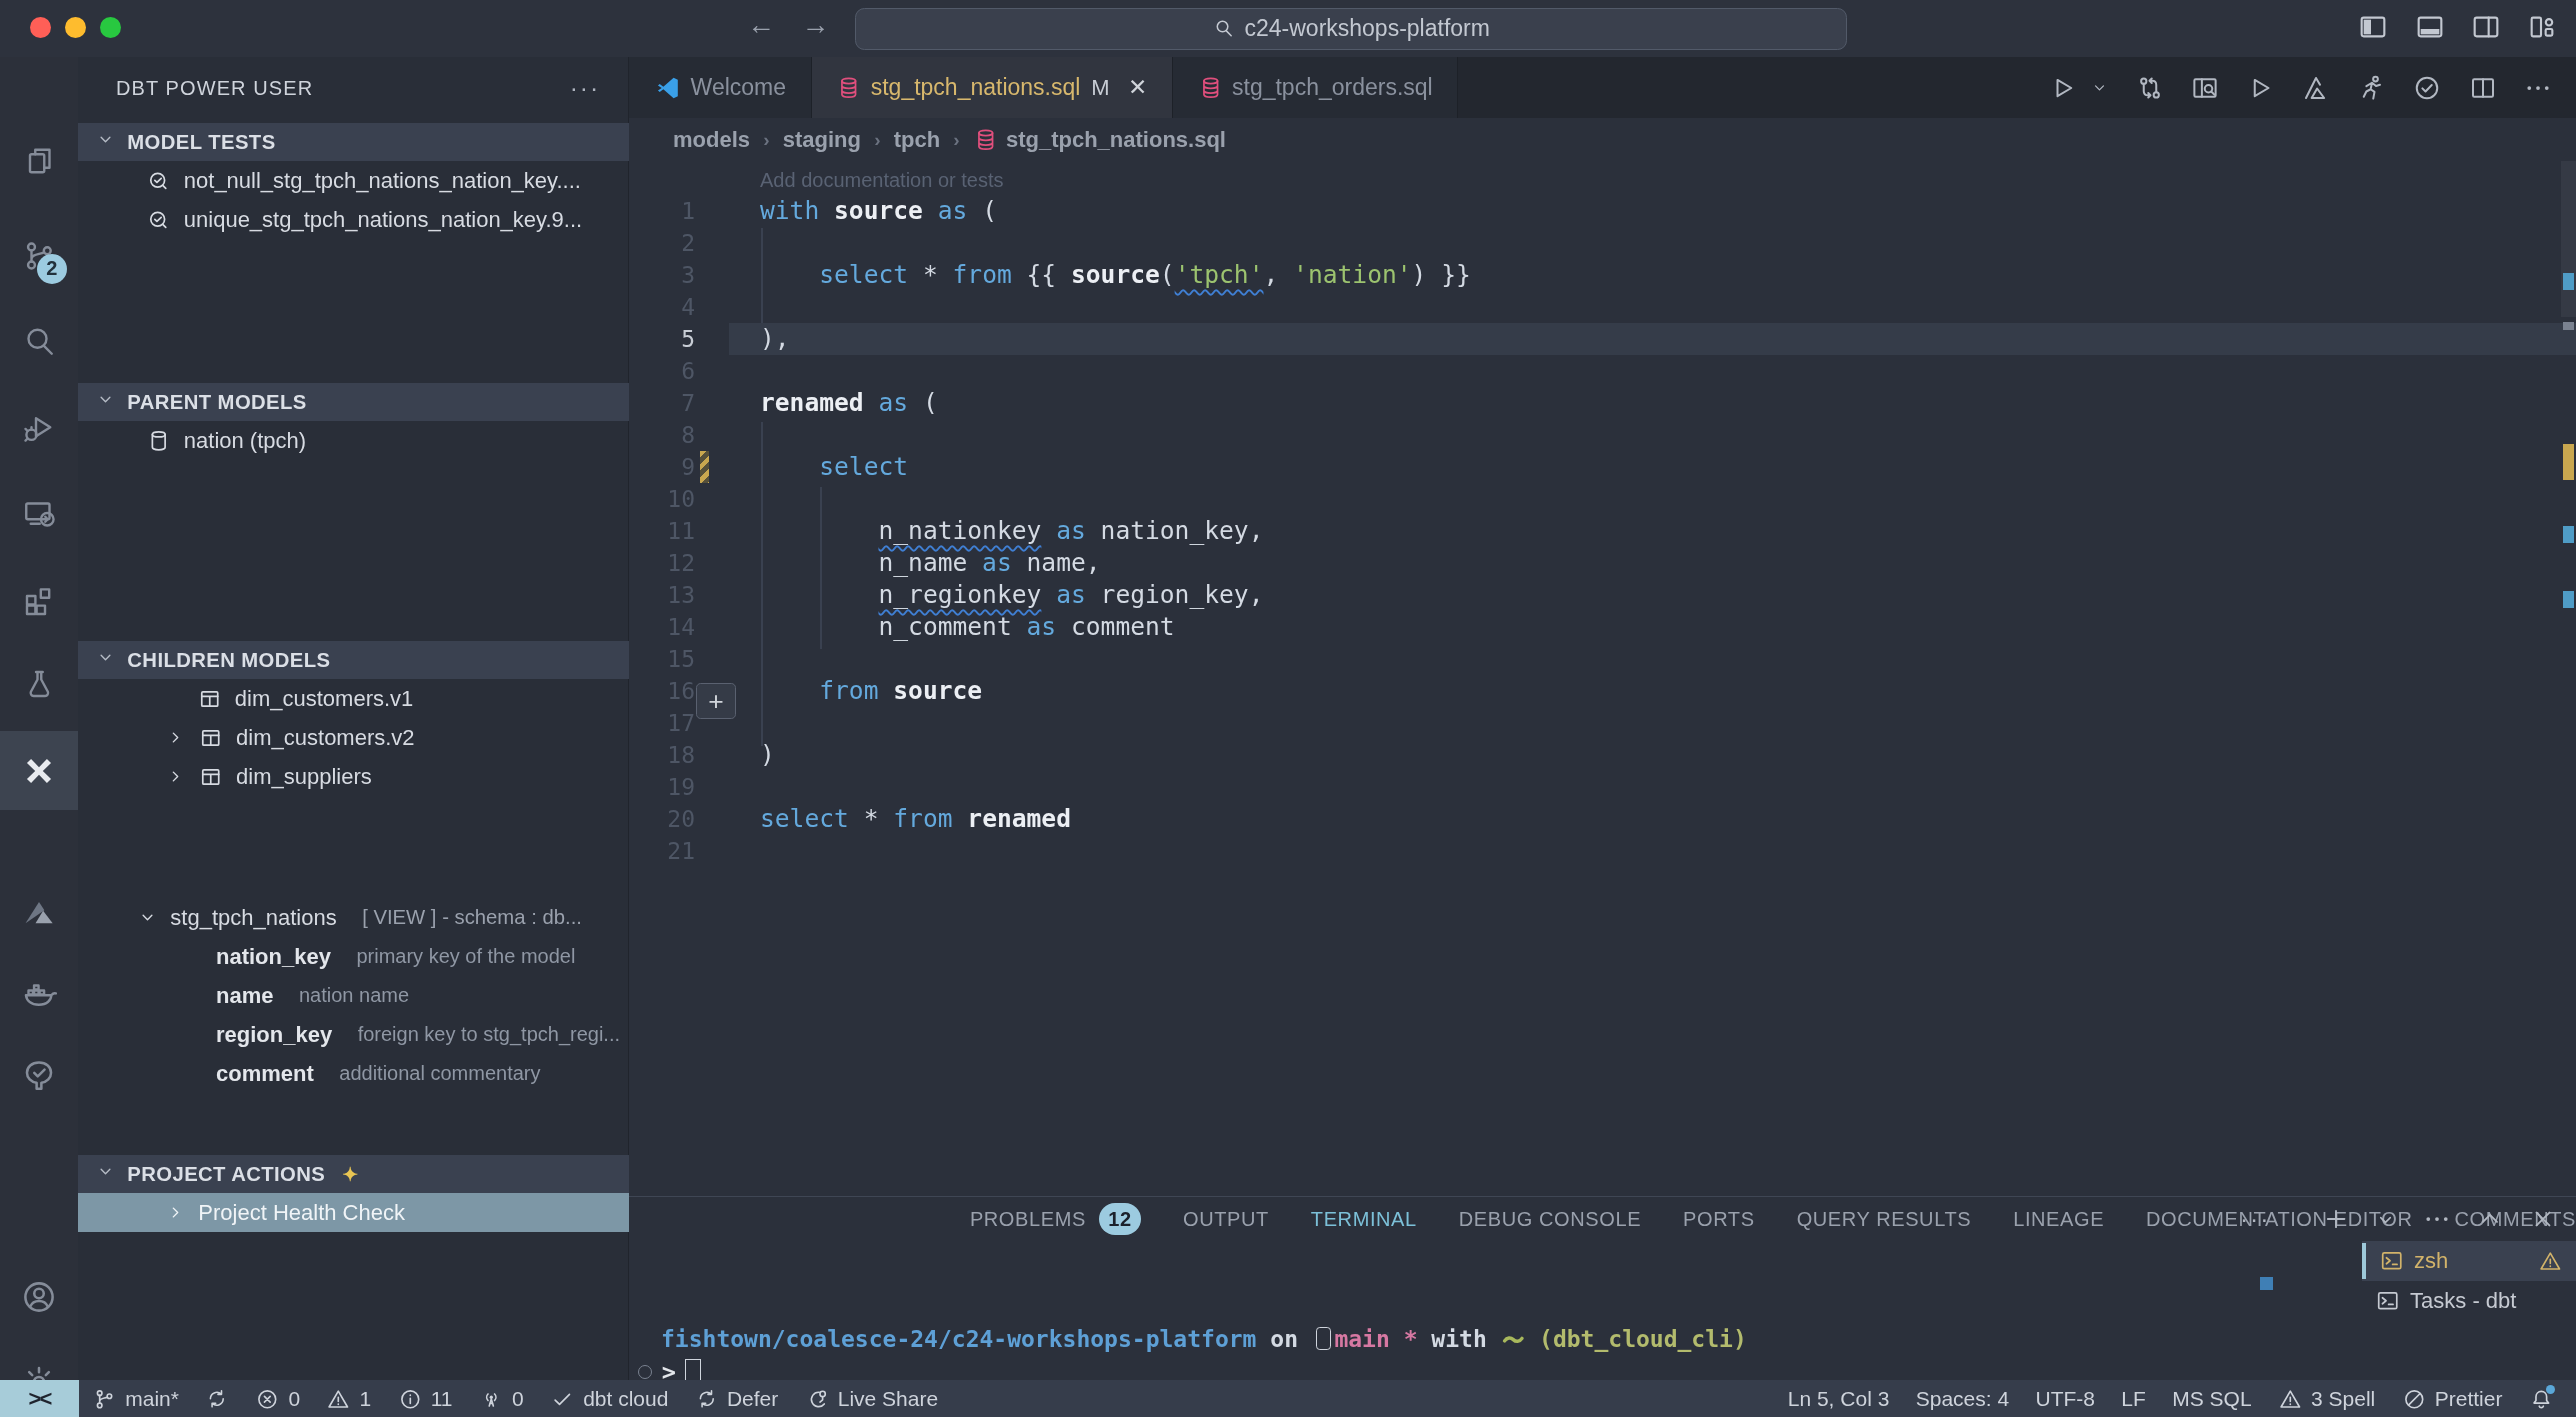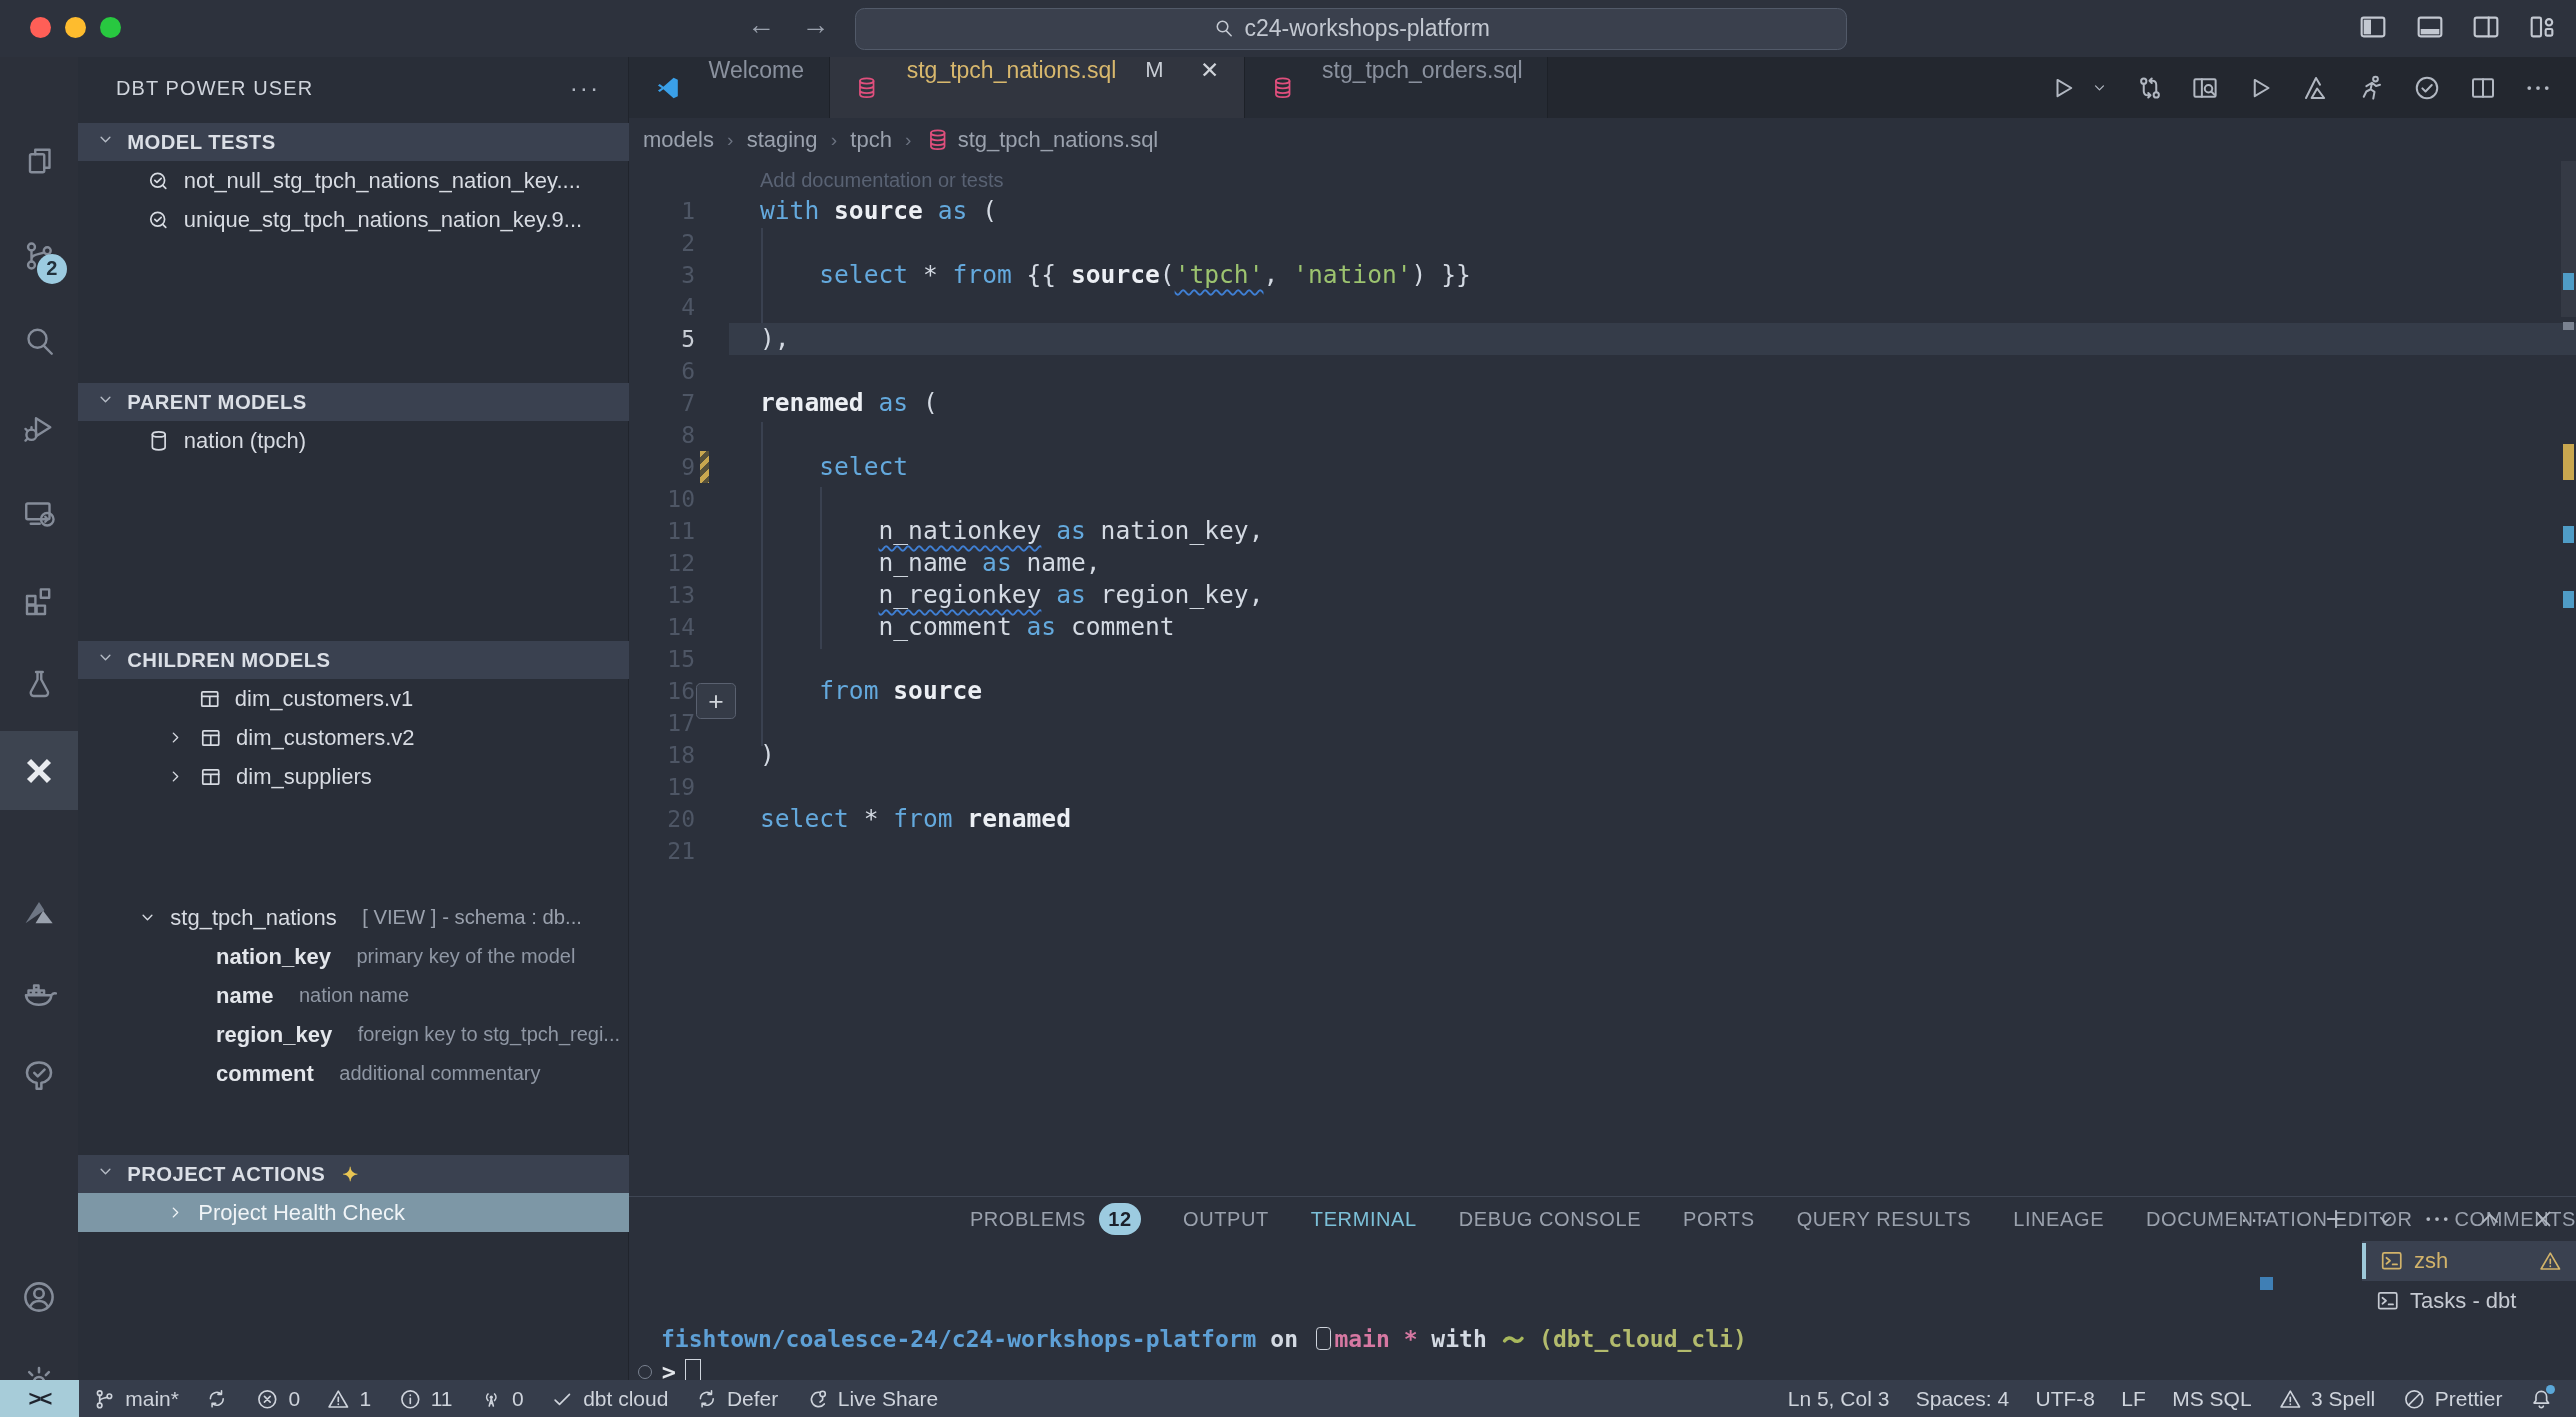--- a/index.html
+++ b/index.html
@@ -44,29 +44,29 @@
   .doc-root { padding-left:59px; }
   .doc-root .meta { color:#9aa1ad; font-size:20.3px; margin-left:13.2px; white-space:nowrap; }
   .doc-field { padding-left:138px; }
   .doc-field .fname { font-weight:bold; color:#e3e6eb; }
   .doc-field .fdesc { color:#8f97a4; font-size:20px; margin-left:13.2px; white-space:nowrap; }
   .sparkle { color:#e8c553; font-size:19px; margin-left:5.7px; }
 
   
   #editor { position:absolute; left:629px; top:57px; width:1947px; height:1323px; background:#2b303b; }
   #tabbar { position:absolute; left:0; top:0; width:1947px; height:61px; background:#23272f; display:flex; }
-  .tab { height:61px; display:flex; gap:27px; padding:0 24.6px; font-size:23px; color:#8a919e;
+  .tab { height:61px; display:flex; align-items:center; gap:9px; padding:0 24.6px; font-size:23px; color:#8a919e;
     border-right:0.9px solid #1d2128; background:#262b34; }
   .tab.active { background:#31353f; color:#d8b86d; }
   .tab .mod { font-size:22px; color:#c8cdd5; margin-left:1.9px; }
   .tab .x { color:#d0d4da; font-size:23px; margin-left:9.4px; }
   #ed-actions { margin-left:auto; display:flex; align-items:center; gap:25.5px; padding-right:23px; color:#b2b8c2; background:#23272f; }
 
   #breadcrumbs { position:absolute; left:0; top:61px; width:1947px; height:43px; display:flex; align-items:center;
-    gap:13.2px; padding-left:14px; font-size:22px; color:#9aa1ad; background:#2b303b; }
+    gap:13.2px; padding-left:44px; font-size:22px; color:#9aa1ad; background:#2b303b;font-weight:bold; }
   #breadcrumbs .sep { color:#6b7280; font-size:19px; }
   #breadcrumbs .file { display:flex; align-items:center; gap:7.6px; }
 
   #codearea { position:absolute; left:0; top:104px; width:1947px; height:1091px; background:#2b303b; }
   #codelens { position:absolute; left:131px; top:7.6px; font-size:20px; color:#596273; }
   #lines { position:absolute; left:0; top:34px; width:1947px; }
   .cline { position:relative; height:32px; display:flex; align-items:center; }
   .cline .ln { width:66px; text-align:right; font-family:"DejaVu Sans Mono", monospace; font-size:23px; color:#4e5665; flex:none; }
   .cline.cur .ln { color:#c8cdd5; }
   .cline .mark { width:34px; height:100%; position:relative; flex:none; }

